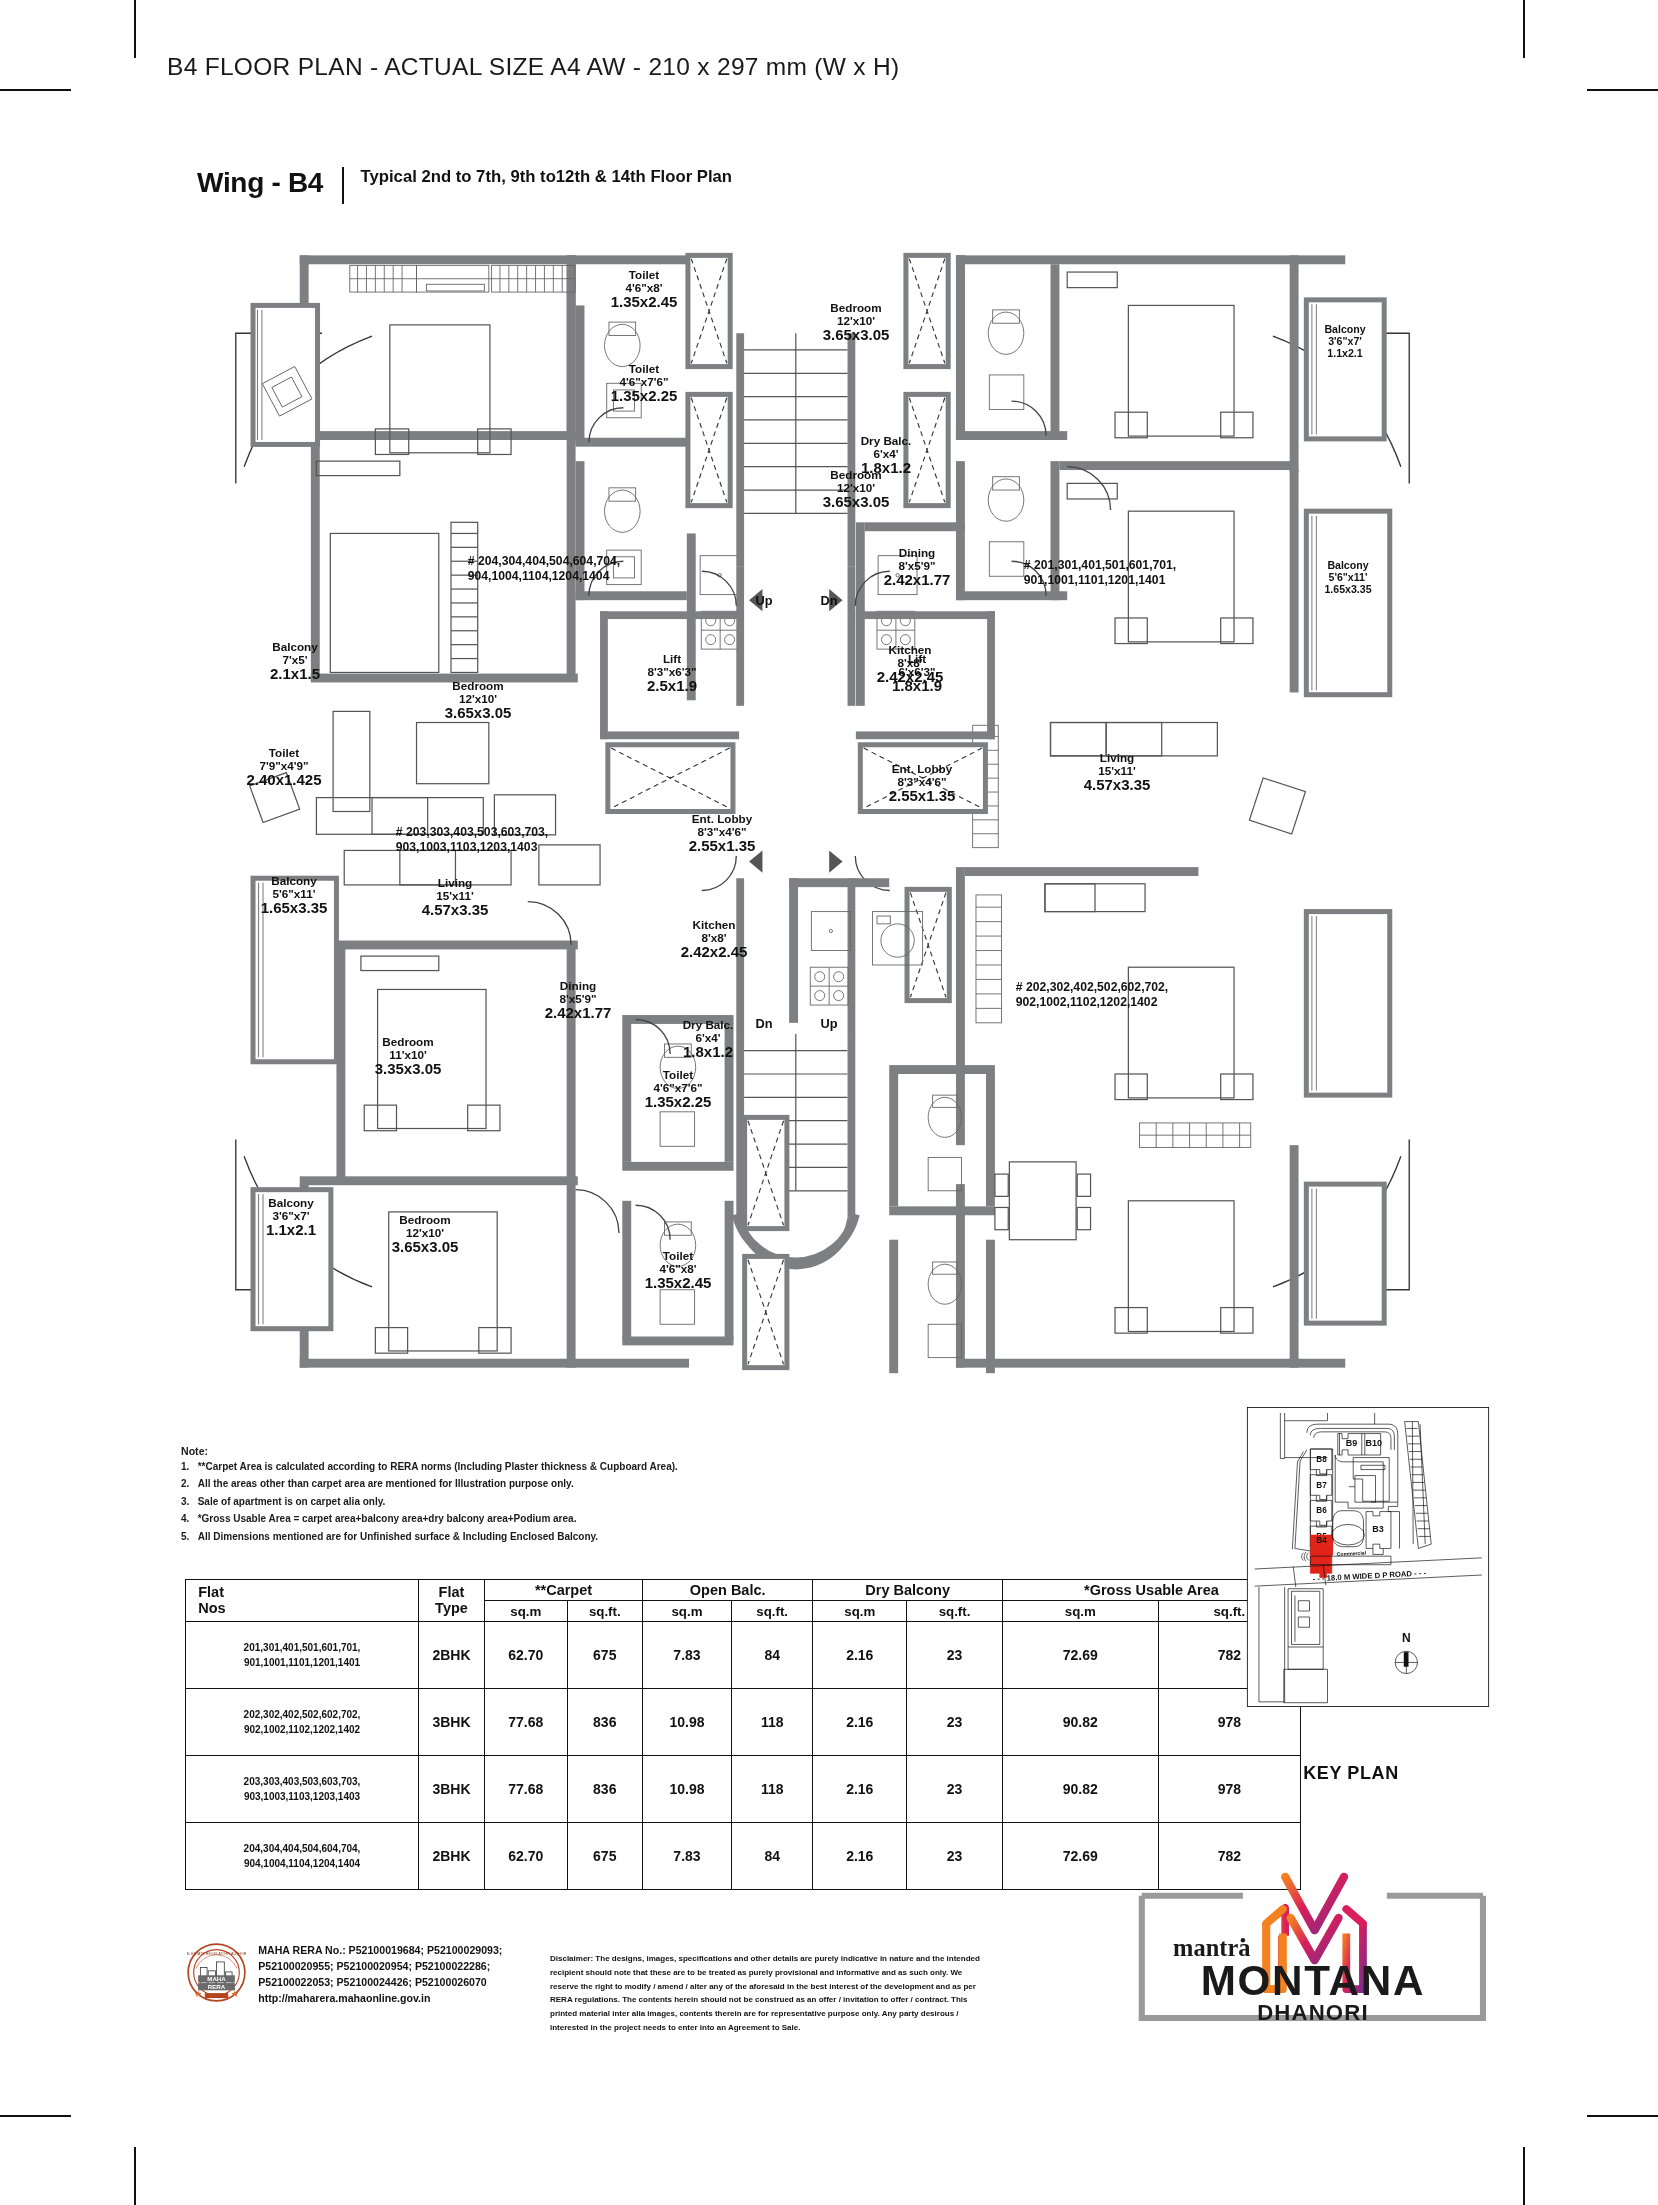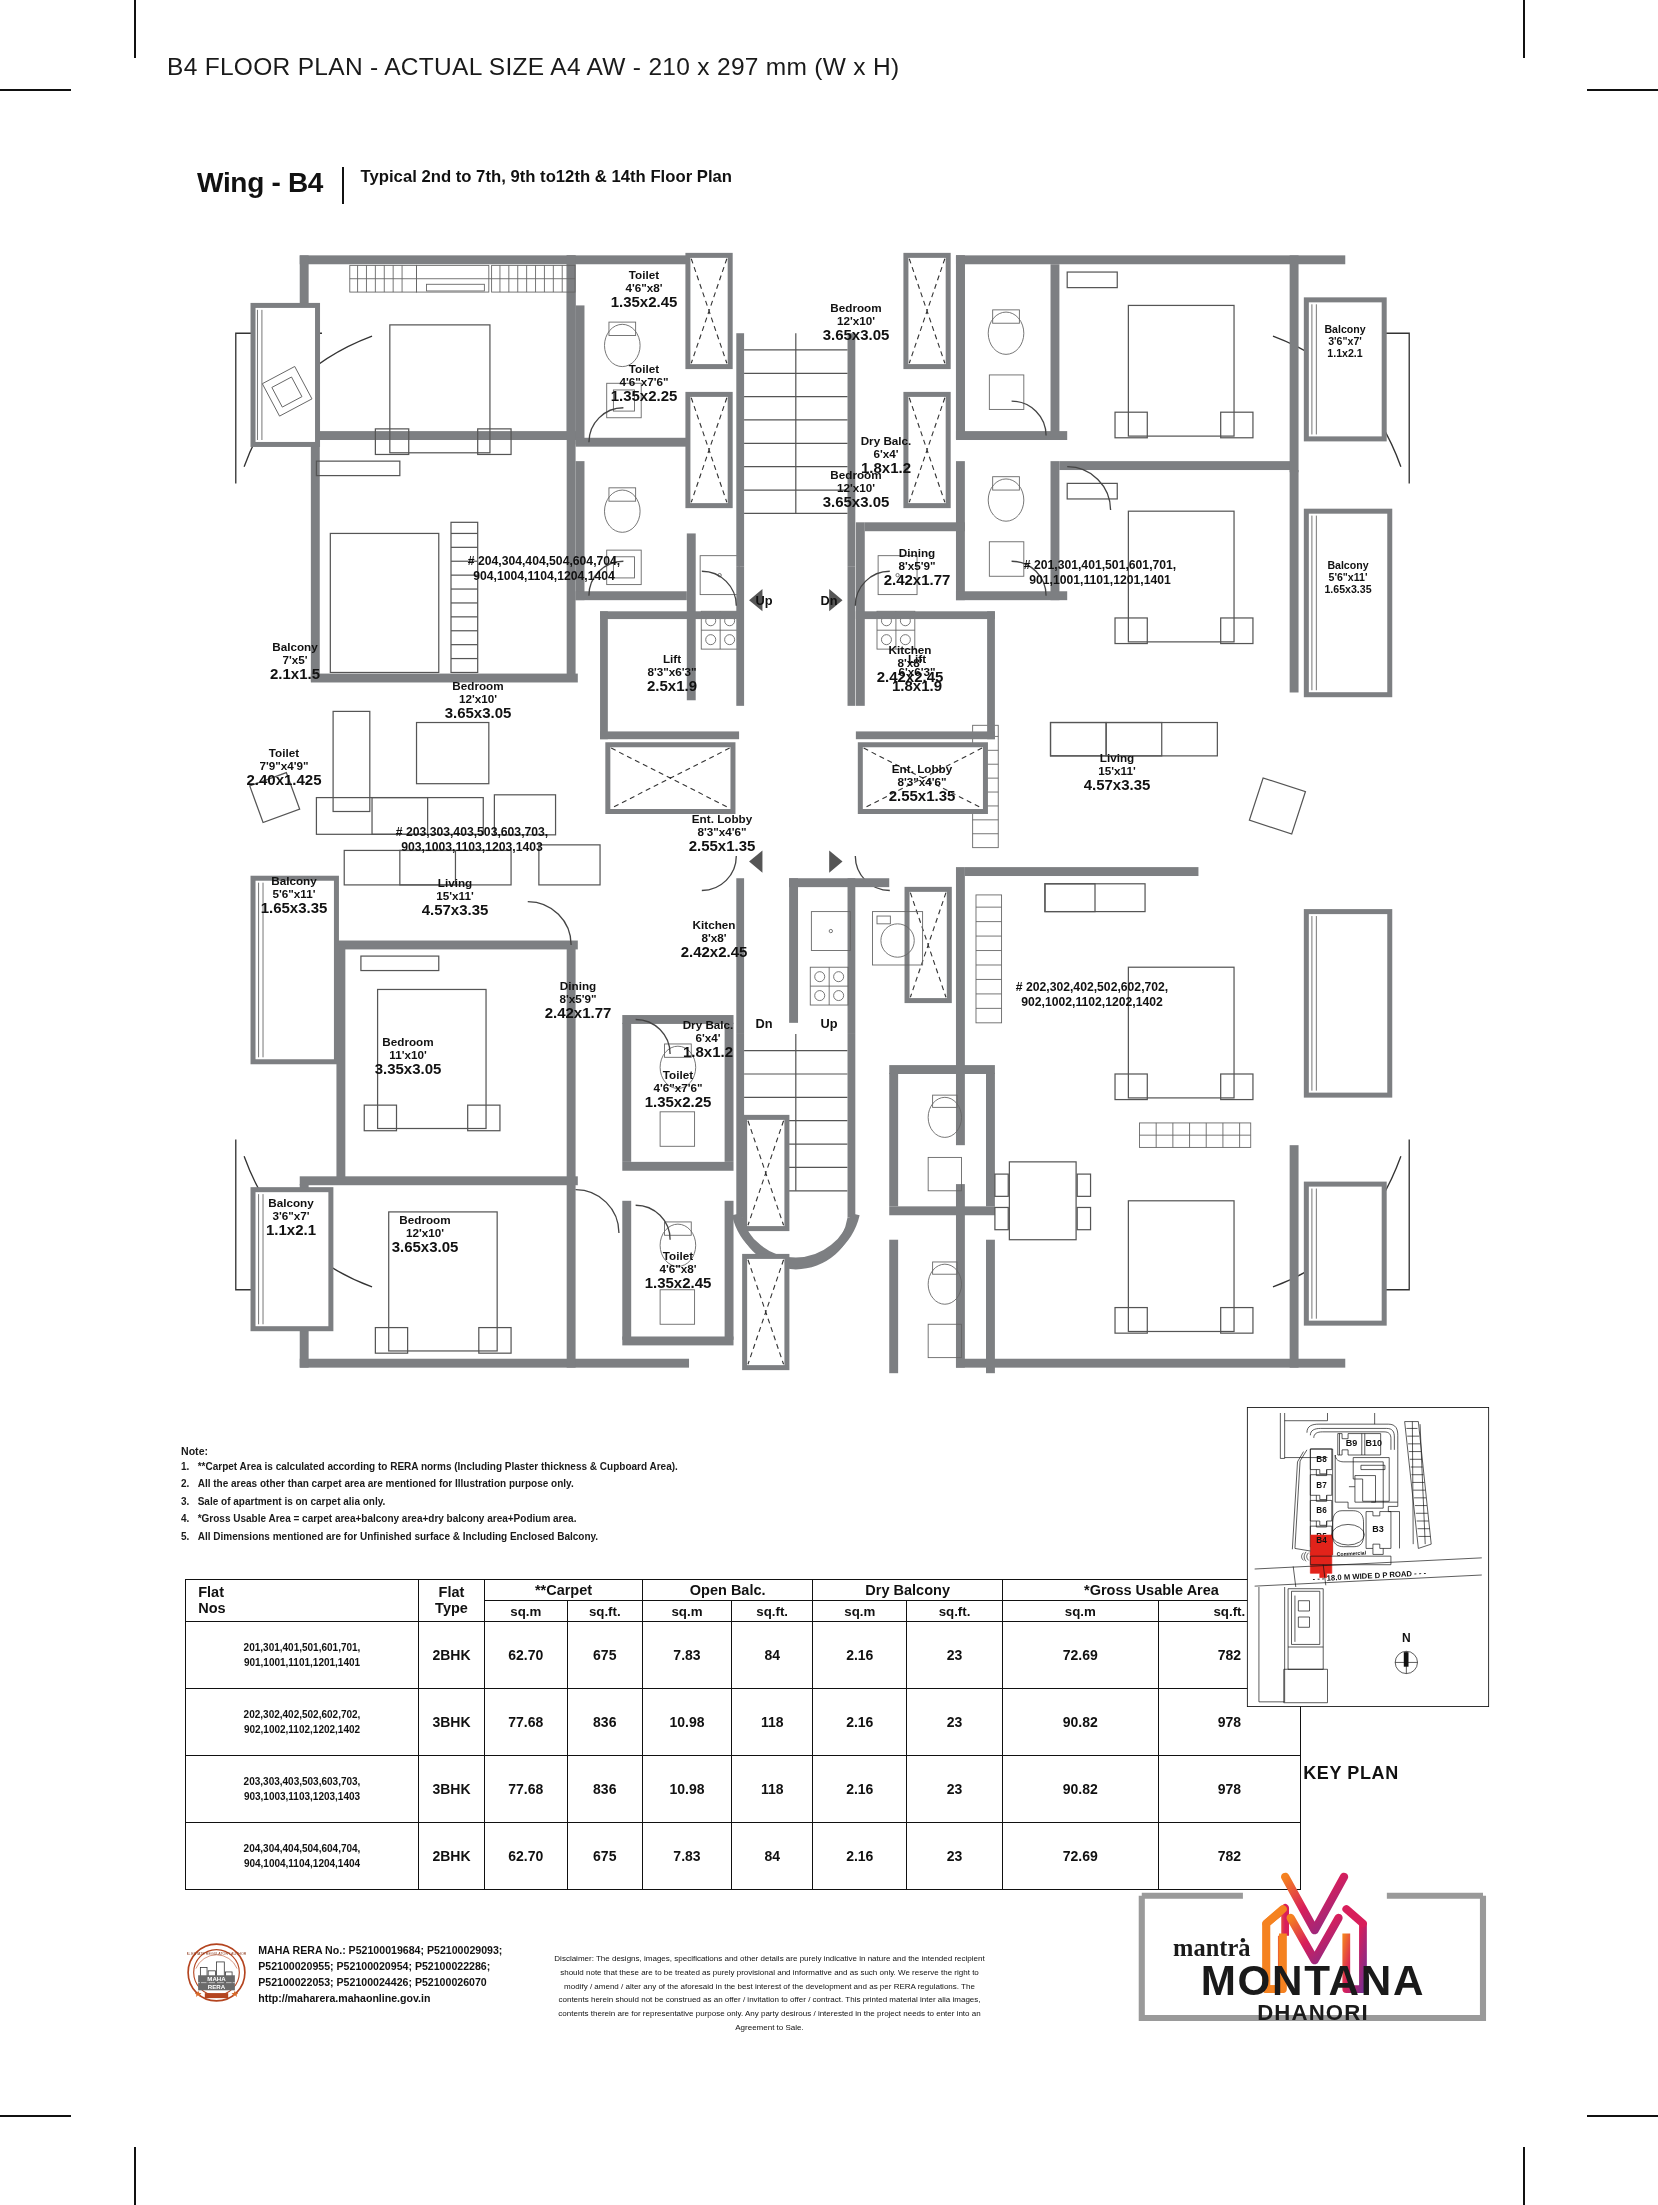--- a/index.html
+++ b/index.html
@@ -33,21 +33,21 @@
   
   .lbl {
     position:absolute; text-align:center; line-height:1.12;
     font-weight:700; color:#111; white-space:nowrap;
     transform:translate(-50%,-50%);
   }
   .lbl .l1 { font-size:11.7px; }
   .lbl .l2 { font-size:11.7px; }
   .lbl .l3 { font-size:15px; }
   .lbl.small .l1, .lbl.small .l2, .lbl.small .l3 { font-size:10.6px; }
-  .flatnum { position:absolute; text-align:center; font-weight:700; font-size:12.2px;
+  .flatnum { position:absolute; text-align:left; font-weight:700; font-size:12.2px;
              line-height:1.25; color:#111; white-space:nowrap; transform:translate(-50%,-50%); }
   .updn { position:absolute; font-weight:700; font-size:12.8px; color:#111;
           transform:translate(-50%,-50%); }
 
   
   #notes { position:absolute; left:181px; top:1445px; width:834px; }
   #notes .note-head { font-size:10.6px; font-weight:700; margin-bottom:3.9px; }
   #notes .note-row { display:flex; font-size:10px; font-weight:600; margin-bottom:5px; line-height:1.25; }
   #notes .note-row .n { width:16.7px; flex:none; }
 
@@ -75,21 +75,21 @@
   }
 
   
   #rera-block { position:absolute; left:187px; top:1943px; display:flex; align-items:flex-start; }
   #rera-seal { width:59px; height:59px; flex:none; margin-right:12.2px; }
   #rera-text { font-size:10.6px; font-weight:700; line-height:1.5; color:#111; }
   #rera-text .url { font-weight:600; }
 
   #disclaimer {
     position:absolute; left:550px; top:1952px; width:439px;
-    font-size:8px; line-height:1.72; font-weight:400; color:#111; text-align:center;
+    font-size:8px; line-height:1.72; font-weight:700; color:#111; text-align:left;
   }
 
   
   #brand-logo { position:absolute; left:1134px; top:1851px; width:389px; height:195px; }
   #brand-logo svg { width:100%; height:100%; display:block; }
 </style>
 </head>
 <body>
 
 <div class="crop" style="left:134px;  top:0;      width:1.7px;  height:58px;"></div>

